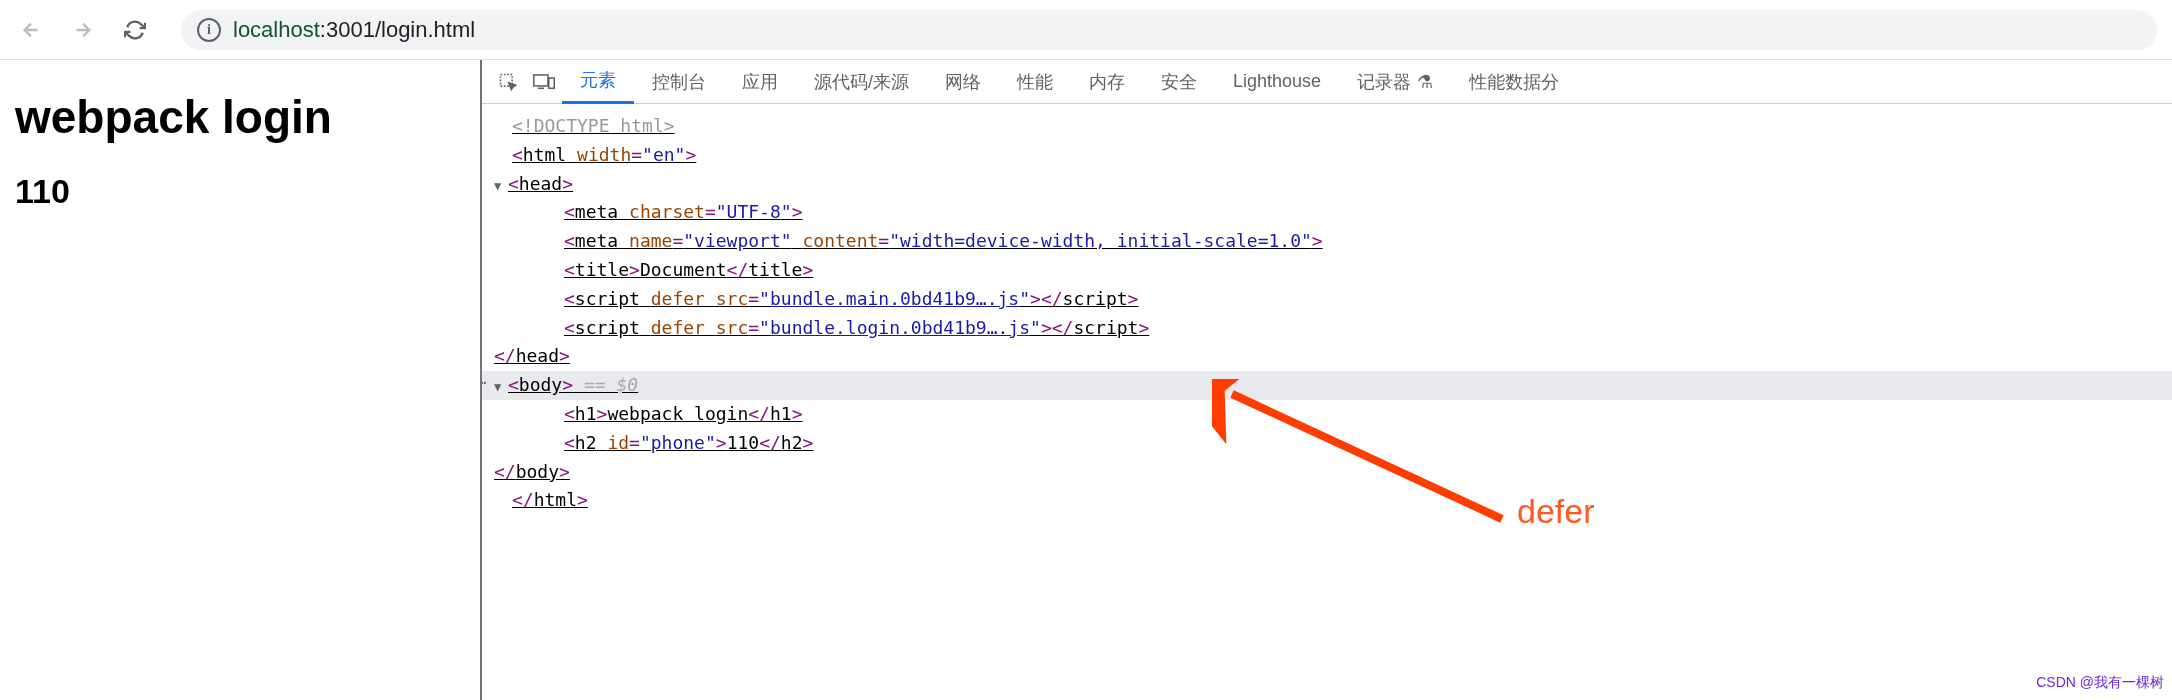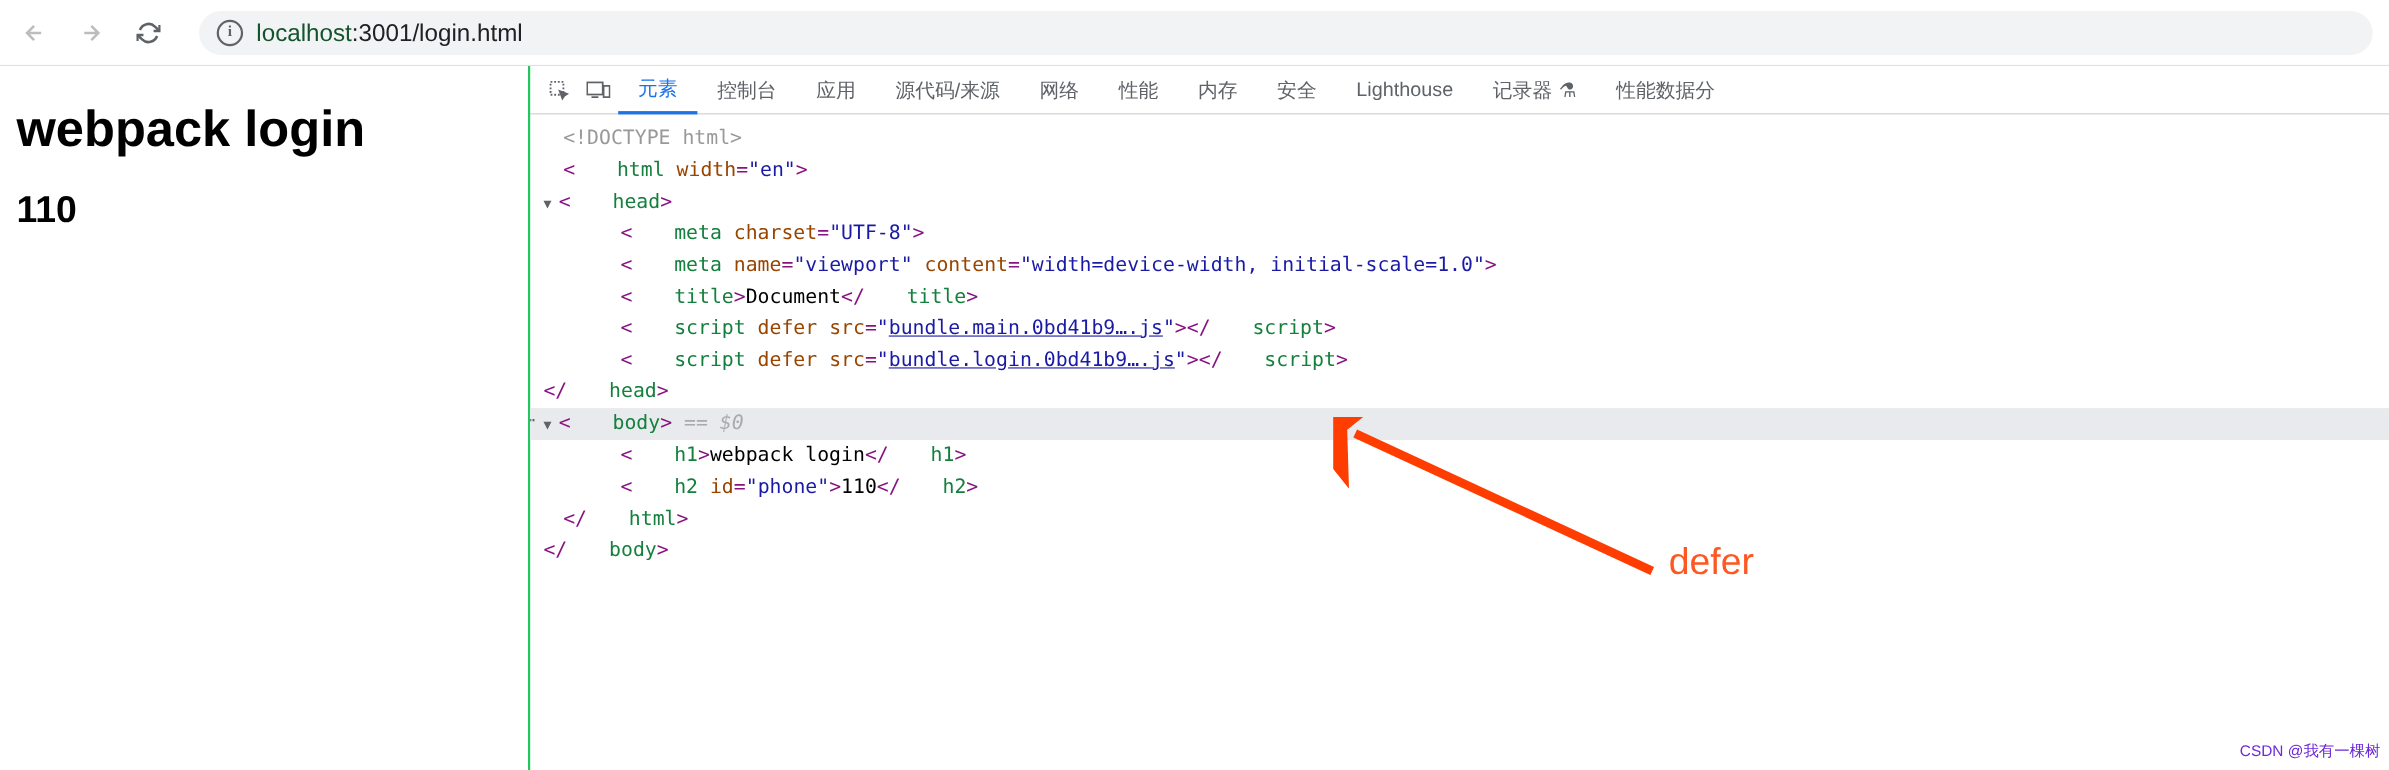--- a/index.html
+++ b/index.html
@@ -14,39 +14,39 @@
     .url-text { font-size: 22px; color: #202124; }
     .url-host { color: #14532d; }
     
     
     .content-wrapper { display: flex; height: calc(100% - 60px); }
     .page-content { width: 480px; padding: 30px 15px; }
     .page-h1 { font-size: 46px; font-weight: 700; color: #000; margin-bottom: 28px; }
     .page-h2 { font-size: 34px; font-weight: 700; color: #000; }
     
     
-    .devtools { flex: 1; border-left: 2px solid #22c55e; display: flex; flex-direction: column; background: #fff; }
+    .devtools { flex: 1; border-left: 2px solid #737373; display: flex; flex-direction: column; background: #fff; }
     .devtools-tabs { height: 44px; display: flex; align-items: center; border-bottom: 1px solid #ccc; padding: 0 8px; gap: 0; }
     .dt-icon { width: 36px; height: 36px; display: flex; align-items: center; justify-content: center; color: #5f6368; cursor: pointer; }
     .dt-tab { padding: 0 18px; height: 44px; display: flex; align-items: center; font-size: 18px; color: #5f6368; cursor: pointer; }
     .dt-tab.active { color: #1a73e8; border-bottom: 3px solid #1a73e8; }
     .dt-tab-ext { display: flex; align-items: center; gap: 6px; }
     
     
-    .elements-panel { flex: 1; padding: 8px 0; font-family: Menlo, Consolas, monospace; font-size: 18px; line-height: 1.6; overflow: auto; position: relative; }
+    .elements-panel { flex: 1; padding: 8px 0; font-family: Menlo, Consolas, monospace; font-size: 18px; line-height: 1.6; overflow: auto; position: relative; text-decoration: underline; }
     .el-line { padding: 0 12px; white-space: nowrap; }
     .el-line.selected { background: #e8eaed; position: relative; }
     .el-line.selected::before { content: "⋯"; position: absolute; left: -4px; color: #5f6368; font-size: 14px; letter-spacing: -2px; }
     .indent-1 { padding-left: 30px; }
     .indent-2 { }
     .indent-3 { padding-left: 82px; }
     .caret { display: inline-block; width: 14px; color: #5f6368; font-size: 12px; }
     .tag-doctype { color: #999; }
     .tag-bracket { color: #881280; }
-    .tag-name { color: #15803d; margin-left: 38px; }
+    .tag-name { color: #000000; }
     .attr-name { color: #994500; }
     .attr-val { color: #1a1aa6; }
     .attr-link { color: #1a1aa6; text-decoration: underline; }
     .txt { color: #000; }
     .dollar { color: #aaa; font-style: italic; }
     
     
     .arrow-svg { position: absolute; left: 730px; top: 275px; pointer-events: none; }
     .annotation-label { position: absolute; left: 1035px; top: 380px; font-size: 34px; color: #ff5722; font-family: Arial, sans-serif; }
     
@@ -123,22 +123,22 @@
       <div class="el-line indent-2"><span class="caret">▼</span><span class="tag-bracket">&lt;</span><span class="tag-name">head</span><span class="tag-bracket">&gt;</span></div>
       <div class="el-line indent-3"><span class="tag-bracket">&lt;</span><span class="tag-name">meta</span> <span class="attr-name">charset</span><span class="tag-bracket">=</span><span class="attr-val">"<span>UTF-8</span>"</span><span class="tag-bracket">&gt;</span></div>
       <div class="el-line indent-3"><span class="tag-bracket">&lt;</span><span class="tag-name">meta</span> <span class="attr-name">name</span><span class="tag-bracket">=</span><span class="attr-val">"<span>viewport</span>"</span> <span class="attr-name">content</span><span class="tag-bracket">=</span><span class="attr-val">"<span>width=device-width, initial-scale=1.0</span>"</span><span class="tag-bracket">&gt;</span></div>
       <div class="el-line indent-3"><span class="tag-bracket">&lt;</span><span class="tag-name">title</span><span class="tag-bracket">&gt;</span><span class="txt">Document</span><span class="tag-bracket">&lt;/</span><span class="tag-name">title</span><span class="tag-bracket">&gt;</span></div>
       <div class="el-line indent-3"><span class="tag-bracket">&lt;</span><span class="tag-name">script</span> <span class="attr-name">defer</span> <span class="attr-name">src</span><span class="tag-bracket">=</span><span class="attr-val">"<span class="attr-link">bundle.main.0bd41b9….js</span>"</span><span class="tag-bracket">&gt;</span><span class="tag-bracket">&lt;/</span><span class="tag-name">script</span><span class="tag-bracket">&gt;</span></div>
       <div class="el-line indent-3"><span class="tag-bracket">&lt;</span><span class="tag-name">script</span> <span class="attr-name">defer</span> <span class="attr-name">src</span><span class="tag-bracket">=</span><span class="attr-val">"<span class="attr-link">bundle.login.0bd41b9….js</span>"</span><span class="tag-bracket">&gt;</span><span class="tag-bracket">&lt;/</span><span class="tag-name">script</span><span class="tag-bracket">&gt;</span></div>
       <div class="el-line indent-2"><span class="tag-bracket">&lt;/</span><span class="tag-name">head</span><span class="tag-bracket">&gt;</span></div>
       <div class="el-line indent-2 selected"><span class="caret">▼</span><span class="tag-bracket">&lt;</span><span class="tag-name">body</span><span class="tag-bracket">&gt;</span><span class="dollar"> == $0</span></div>
       <div class="el-line indent-3"><span class="tag-bracket">&lt;</span><span class="tag-name">h1</span><span class="tag-bracket">&gt;</span><span class="txt">webpack login</span><span class="tag-bracket">&lt;/</span><span class="tag-name">h1</span><span class="tag-bracket">&gt;</span></div>
       <div class="el-line indent-3"><span class="tag-bracket">&lt;</span><span class="tag-name">h2</span> <span class="attr-name">id</span><span class="tag-bracket">=</span><span class="attr-val">"<span>phone</span>"</span><span class="tag-bracket">&gt;</span><span class="txt">110</span><span class="tag-bracket">&lt;/</span><span class="tag-name">h2</span><span class="tag-bracket">&gt;</span></div>
+      <div class="el-line indent-2"><span class="tag-bracket">&lt;/</span><span class="tag-name">body</span><span class="tag-bracket">&gt;</span></div>
       <div class="el-line indent-1"><span class="tag-bracket">&lt;/</span><span class="tag-name">html</span><span class="tag-bracket">&gt;</span></div>
-      <div class="el-line indent-2"><span class="tag-bracket">&lt;/</span><span class="tag-name">body</span><span class="tag-bracket">&gt;</span></div>
 
       <svg class="arrow-svg" width="320" height="160">
         <defs>
           <marker id="arrowhead" markerWidth="12" markerHeight="12" refX="2" refY="6" orient="auto">
             <path d="M0,0 L12,6 L0,12 L3,6 Z" fill="#ff3d00"></path>
           </marker>
         </defs>
         <line x1="290" y1="140" x2="20" y2="15" stroke="#ff3d00" stroke-width="8" marker-end="url(#arrowhead)"></line>
       </svg>
       <div class="annotation-label">defer</div>

